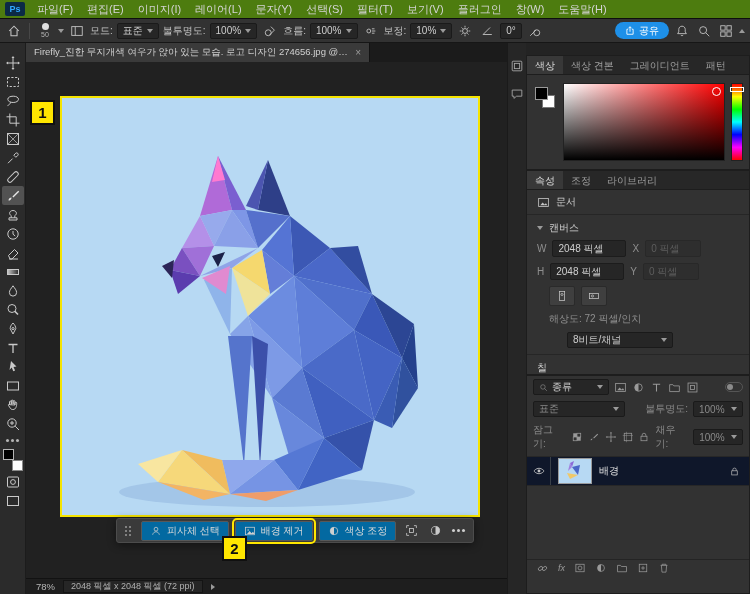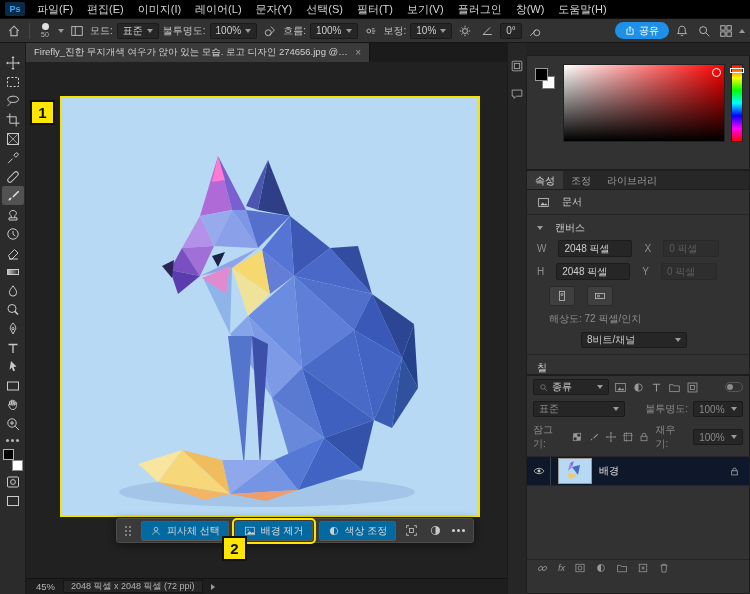--- a/index.html
+++ b/index.html
@@ -1,20 +1,20 @@
 <!DOCTYPE html>
 <html><head>
 <meta charset="utf-8">
 <style>
 *{margin:0;padding:0;box-sizing:border-box}
 html,body{width:750px;height:594px;overflow:hidden;background:#1e1e1e}
 #app{position:relative;width:750px;height:594px;font-family:"Liberation Sans","DejaVu Sans",sans-serif;color:#cecece;font-size:10px}
 svg{display:block}
 
-.menubar{position:absolute;left:0;top:0;width:750px;height:19px;background:#000000;border-bottom:1px solid #0e0e0e;display:flex;align-items:center}
+.menubar{position:absolute;left:0;top:0;width:750px;height:19px;background:#4d7c0f;border-bottom:1px solid #0e0e0e;display:flex;align-items:center}
 .ps-logo{width:20px;height:14px;margin:0 5px;background:#0b2a46;color:#31a8ff;font-size:9px;font-weight:bold;display:flex;align-items:center;justify-content:center;border-radius:2px}
 .menu-item{padding:12px 7px;font-size:11px;color:#d4d4d4;line-height:19px}
 
 .optionsbar{position:absolute;left:0;top:19px;width:750px;height:24px;background:#323232;border-bottom:1px solid #161616;display:flex;align-items:center;padding:0 5px;gap:4px}
 .ob-sep{width:1px;height:16px;background:#474747;margin:0 2px}
 .icon-btn{display:inline-flex;align-items:center;justify-content:center;width:18px;height:18px;border-radius:2px;flex:none}
 .lbl{color:#c3c3c3;font-size:10px;white-space:nowrap}
 .dd{display:inline-flex;align-items:center;gap:4px;background:#262626;border:1px solid #1a1a1a;border-radius:2px;height:16px;padding:0 5px;color:#cecece;font-size:10px;white-space:nowrap}
 .car{width:0;height:0;border-left:3px solid transparent;border-right:3px solid transparent;border-top:4px solid #9a9a9a;flex:none}
 .bp{display:flex;flex-direction:column;align-items:center;line-height:1;width:18px}
@@ -64,21 +64,21 @@
 .color-body{display:flex;padding:8px 6px 8px 6px;gap:6px;height:94px}
 .cfg{position:relative;width:24px;flex:none}
 .cfg .bgsw{position:absolute;left:9px;top:12px;width:13px;height:13px;background:#fff;border:1px solid #777}
 .cfg .fgsw{position:absolute;left:2px;top:4px;width:13px;height:13px;background:#000;border:1px solid #999}
 .sat{flex:1;position:relative;border:1px solid #222;background:linear-gradient(to bottom,rgba(0,0,0,0),#000),linear-gradient(to right,#fff,#f00)}
 .sat .pick{position:absolute;right:3px;top:3px;width:9px;height:9px;border:1.5px solid #fff;border-radius:50%}
 .hue{width:12px;flex:none;position:relative;border:1px solid #222;background:linear-gradient(to bottom,#f00,#ff0,#0f0,#0ff,#00f,#f0f,#f00)}
 .hue .hpick{position:absolute;left:-2px;top:3px;width:14px;height:5px;border:1px solid #fff;background:transparent}
 
 .props-body{padding:5px 10px;font-size:10px}
-.prow{display:flex;align-items:center;gap:12px;margin-bottom:6px}
+.prow{display:flex;align-items:center;gap:6px;margin-bottom:6px}
 .field{background:#262626;border:1px solid #1c1c1c;border-radius:2px;height:17px;display:flex;align-items:center;padding:0 5px;color:#cfcfcf;white-space:nowrap}
 .field.dis{color:#5d5d5d;background:#2e2e2e;border-color:#282828}
 .w74{width:74px}.w56{width:56px}.w106{width:106px}
 .div{border:none;border-top:1px solid #262626;margin:5px -10px 6px}
 .dimlbl{color:#8f8f8f}
 .obtn{width:26px;height:20px;background:#3f3f3f;border:1px solid #2a2a2a;border-radius:2px;display:flex;align-items:center;justify-content:center}
 
 .lay-body{position:relative;height:200px;font-size:10px}
 .lrow{display:flex;align-items:center;gap:5px;padding:3px 6px}
 .dim{color:#8a8a8a}
@@ -464,21 +464,21 @@
               <path d="M8 3a5 5 0 010 10z" fill="#c9c9c9"></path>
             </svg>
           </span>
         <span class="tb-more"></span>
       </div>
 
       <div class="callout" style="left:196px;top:474px">2</div>
     </div>
 
     <div class="statusbar">
-      <span>45%</span>
+      <span>78%</span>
       <span class="status-field">
           <span>2048 픽셀 x 2048 픽셀 (72 ppi)</span>
         </span>
       <span class="chev-r"></span>
     </div>
   </div>
 
   <div class="rightstrip">
     <span>
         <svg width="14" height="14" viewBox="0 0 16 16">
@@ -489,20 +489,27 @@
     <span>
         <svg width="14" height="14" viewBox="0 0 16 16">
           <path d="M2.5 3.5h11v7h-6l-3 2.5v-2.5h-2z" stroke="#a8a8a8" fill="none"></path>
         </svg>
       </span>
   </div>
 
   <div class="rightcol">
 
     <div class="panel" style="top:12px;height:115px">
+      <div class="ptabs">
+        <span class="ptab active">색상</span>
+        <span class="ptab">색상 견본</span>
+        <span class="ptab">그레이디언트</span>
+        <span class="ptab">패턴</span>
+        <span class="pmenu"><span class="ham"></span></span>
+      </div>
       <div class="color-body">
         <div class="cfg">
             <i class="bgsw"></i>
             <i class="fgsw"></i>
           </div>
         <div class="sat">
             <span class="pick"></span>
           </div>
         <div class="hue">
             <span class="hpick"></span>
@@ -560,21 +567,21 @@
           <span class="obtn">
               <svg width="14" height="12" viewBox="0 0 16 16">
                 <rect x="2" y="4.5" width="12" height="7" stroke="#c6c6c6" fill="none"></rect>
                 <circle cx="6" cy="8" r="1.4" stroke="#c6c6c6" fill="none"></circle>
               </svg>
             </span>
         </div>
         <div class="prow" style="margin-left:12px">
           <span class="dimlbl">해상도: 72 픽셀/인치</span>
         </div>
-        <div class="prow" style="margin-left:44px">
+        <div class="prow" style="margin-left:30px">
           <span class="dd w106">
               <span style="flex:1">8비트/채널</span>
               <span class="car"></span>
             </span>
         </div>
         <hr class="div">
         <div class="prow">
             <span>칠</span>
           </div>
       </div>

